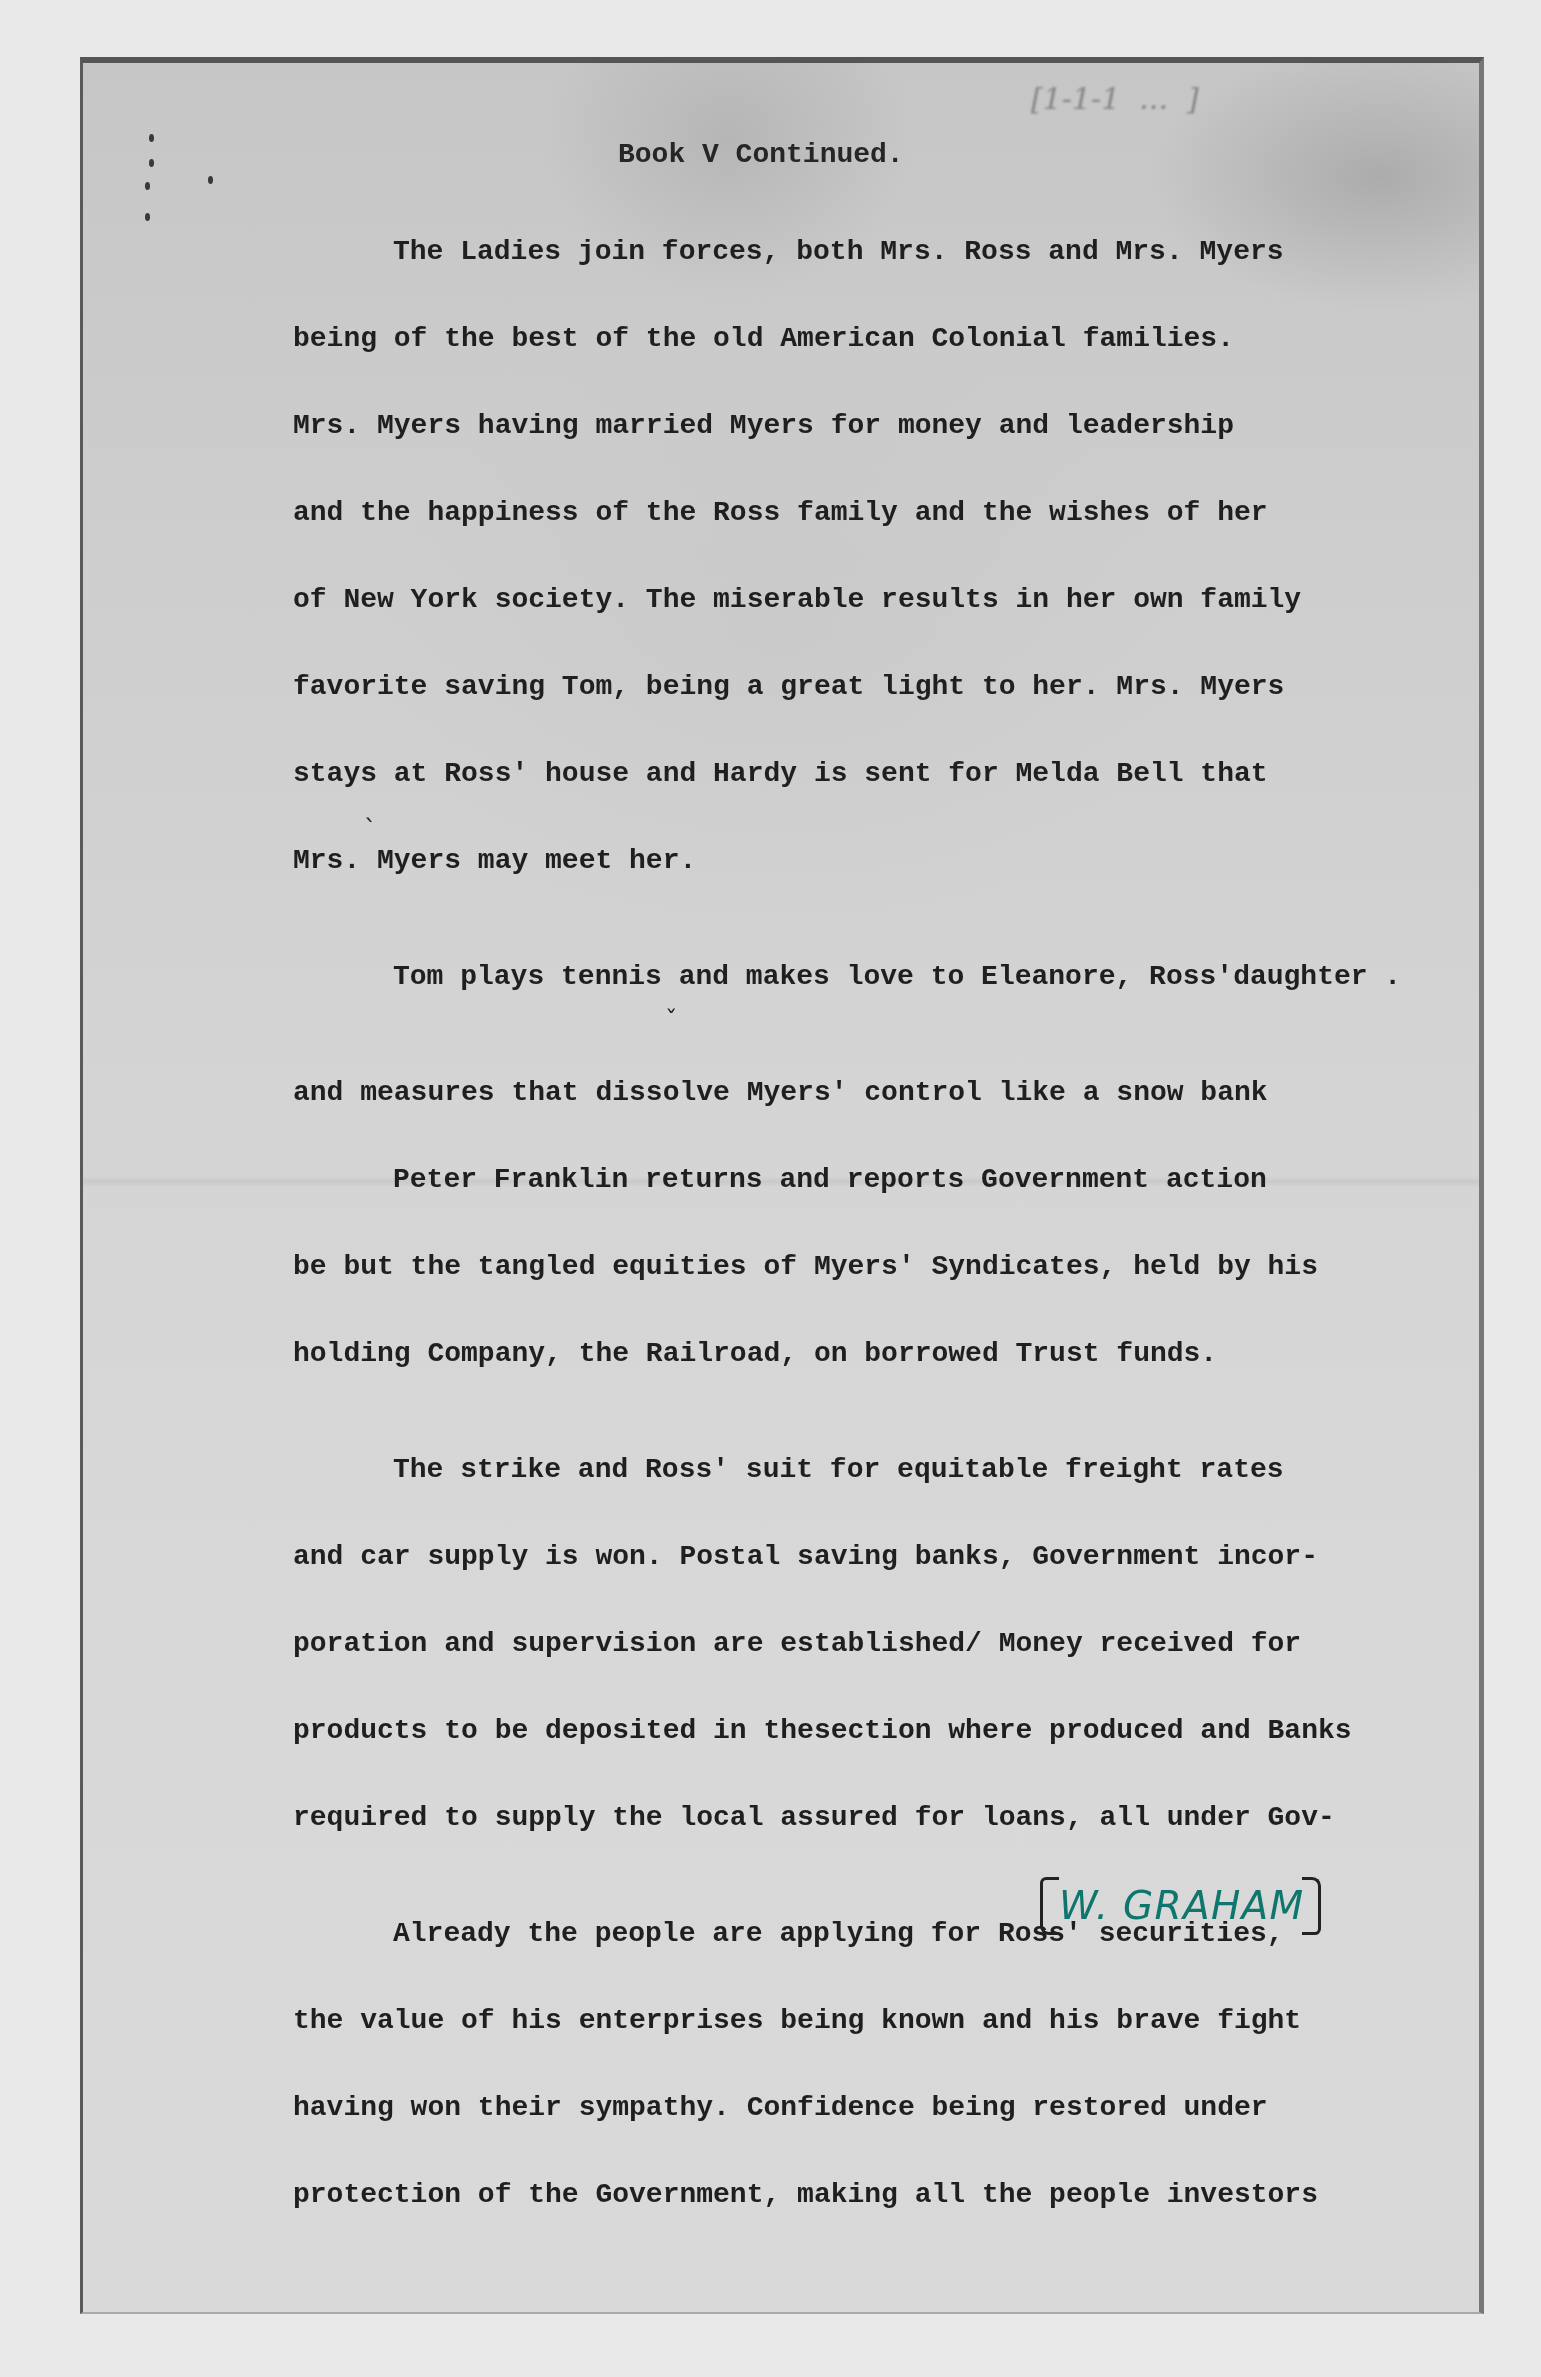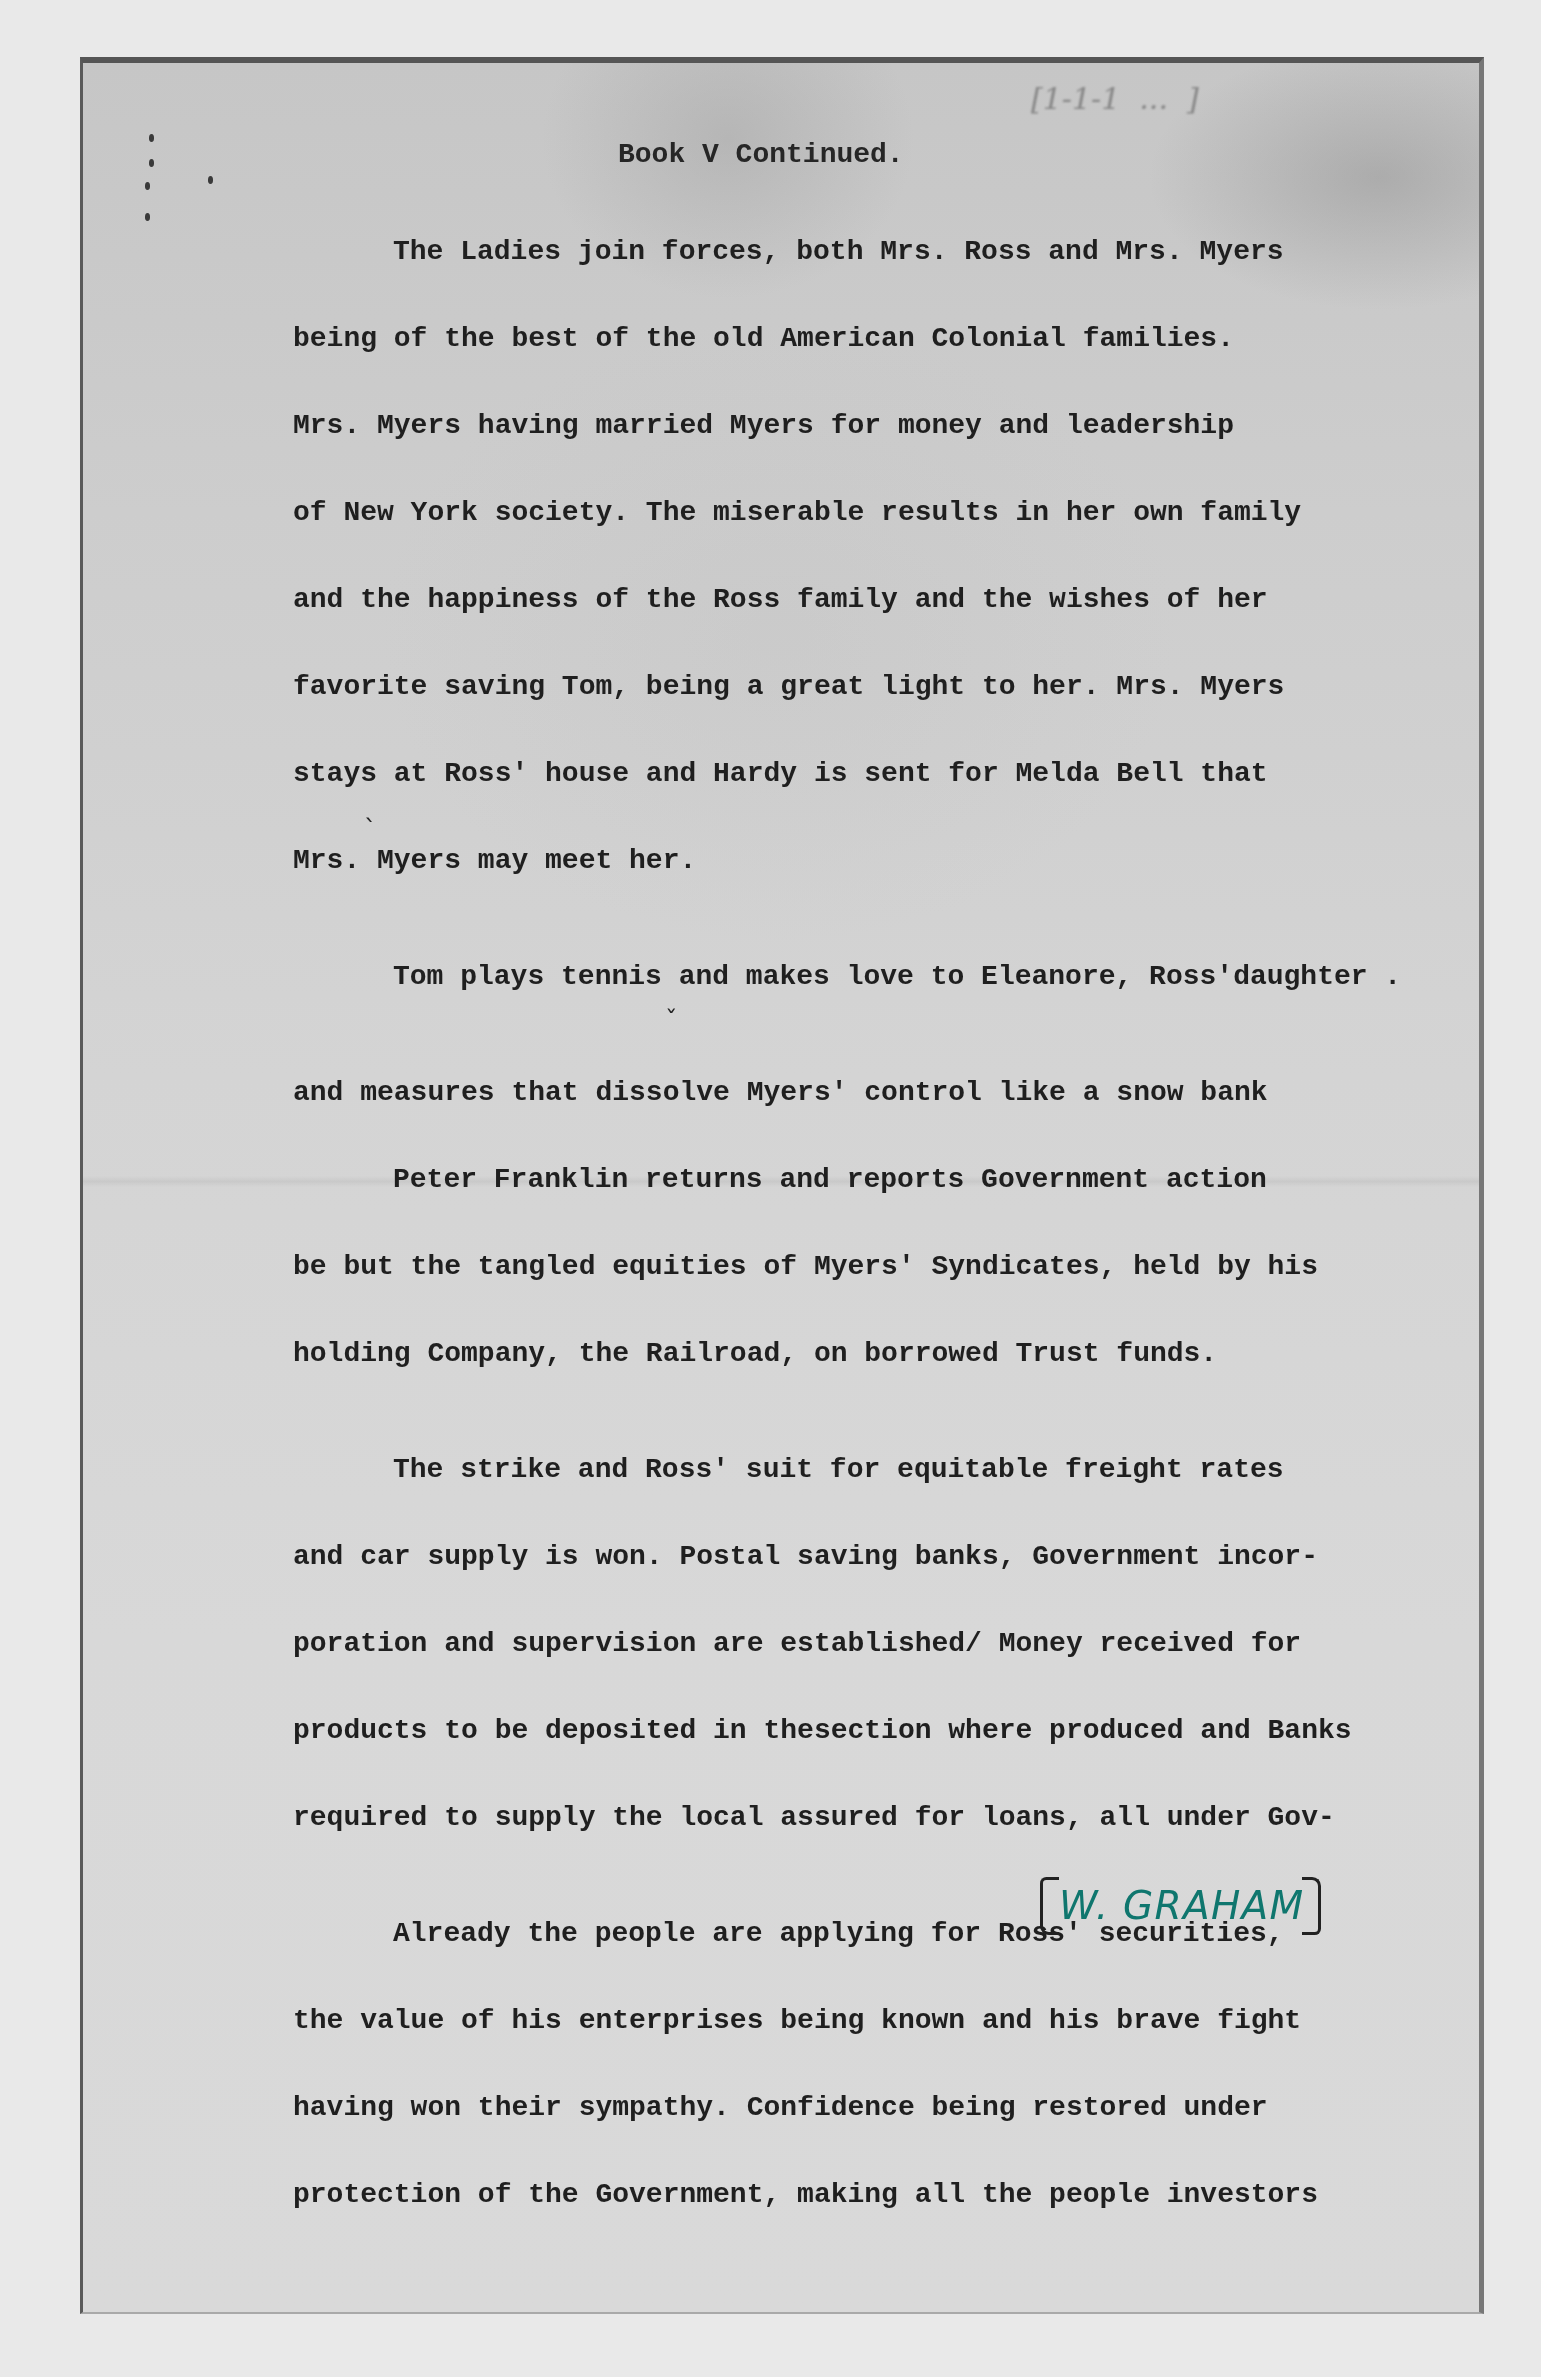--- a/index.html
+++ b/index.html
@@ -129,22 +129,22 @@
 </div>
 
 <div class="title">Book V Continued.</div>
 <div class="annotation">[1-1-1  ...  ]</div>
 
 <div class="body-text">
   
   <span class="line indent">The Ladies join forces, both Mrs. Ross and Mrs. Myers</span>
   <span class="line">being of the best of the old American Colonial families.</span>
   <span class="line">Mrs. Myers having married Myers for money and leadership</span>
+  <span class="line">and the happiness of the Ross family and the wishes of her</span>
   <span class="line">of New York society. The miserable results in her own family</span>
-  <span class="line">and the happiness of the Ross family and the wishes of her</span>
   <span class="line">favorite saving Tom, being a great light to her. Mrs. Myers</span>
   <span class="line">stays at Ross' house and Hardy is sent for Melda Bell that</span>
   <span class="line">Mrs. Myers may meet her.</span>
   
   <span class="line indent">Tom plays tennis and makes love to Eleanore, Ross'daughter .</span>
   
   <span class="line">and measures that dissolve Myers' control like a snow bank</span>
   <span class="line indent">Peter Franklin returns and reports Government action</span>
   <span class="line">be but the tangled equities of Myers' Syndicates, held by his</span>
   <span class="line">holding Company, the Railroad, on borrowed Trust funds.</span>

